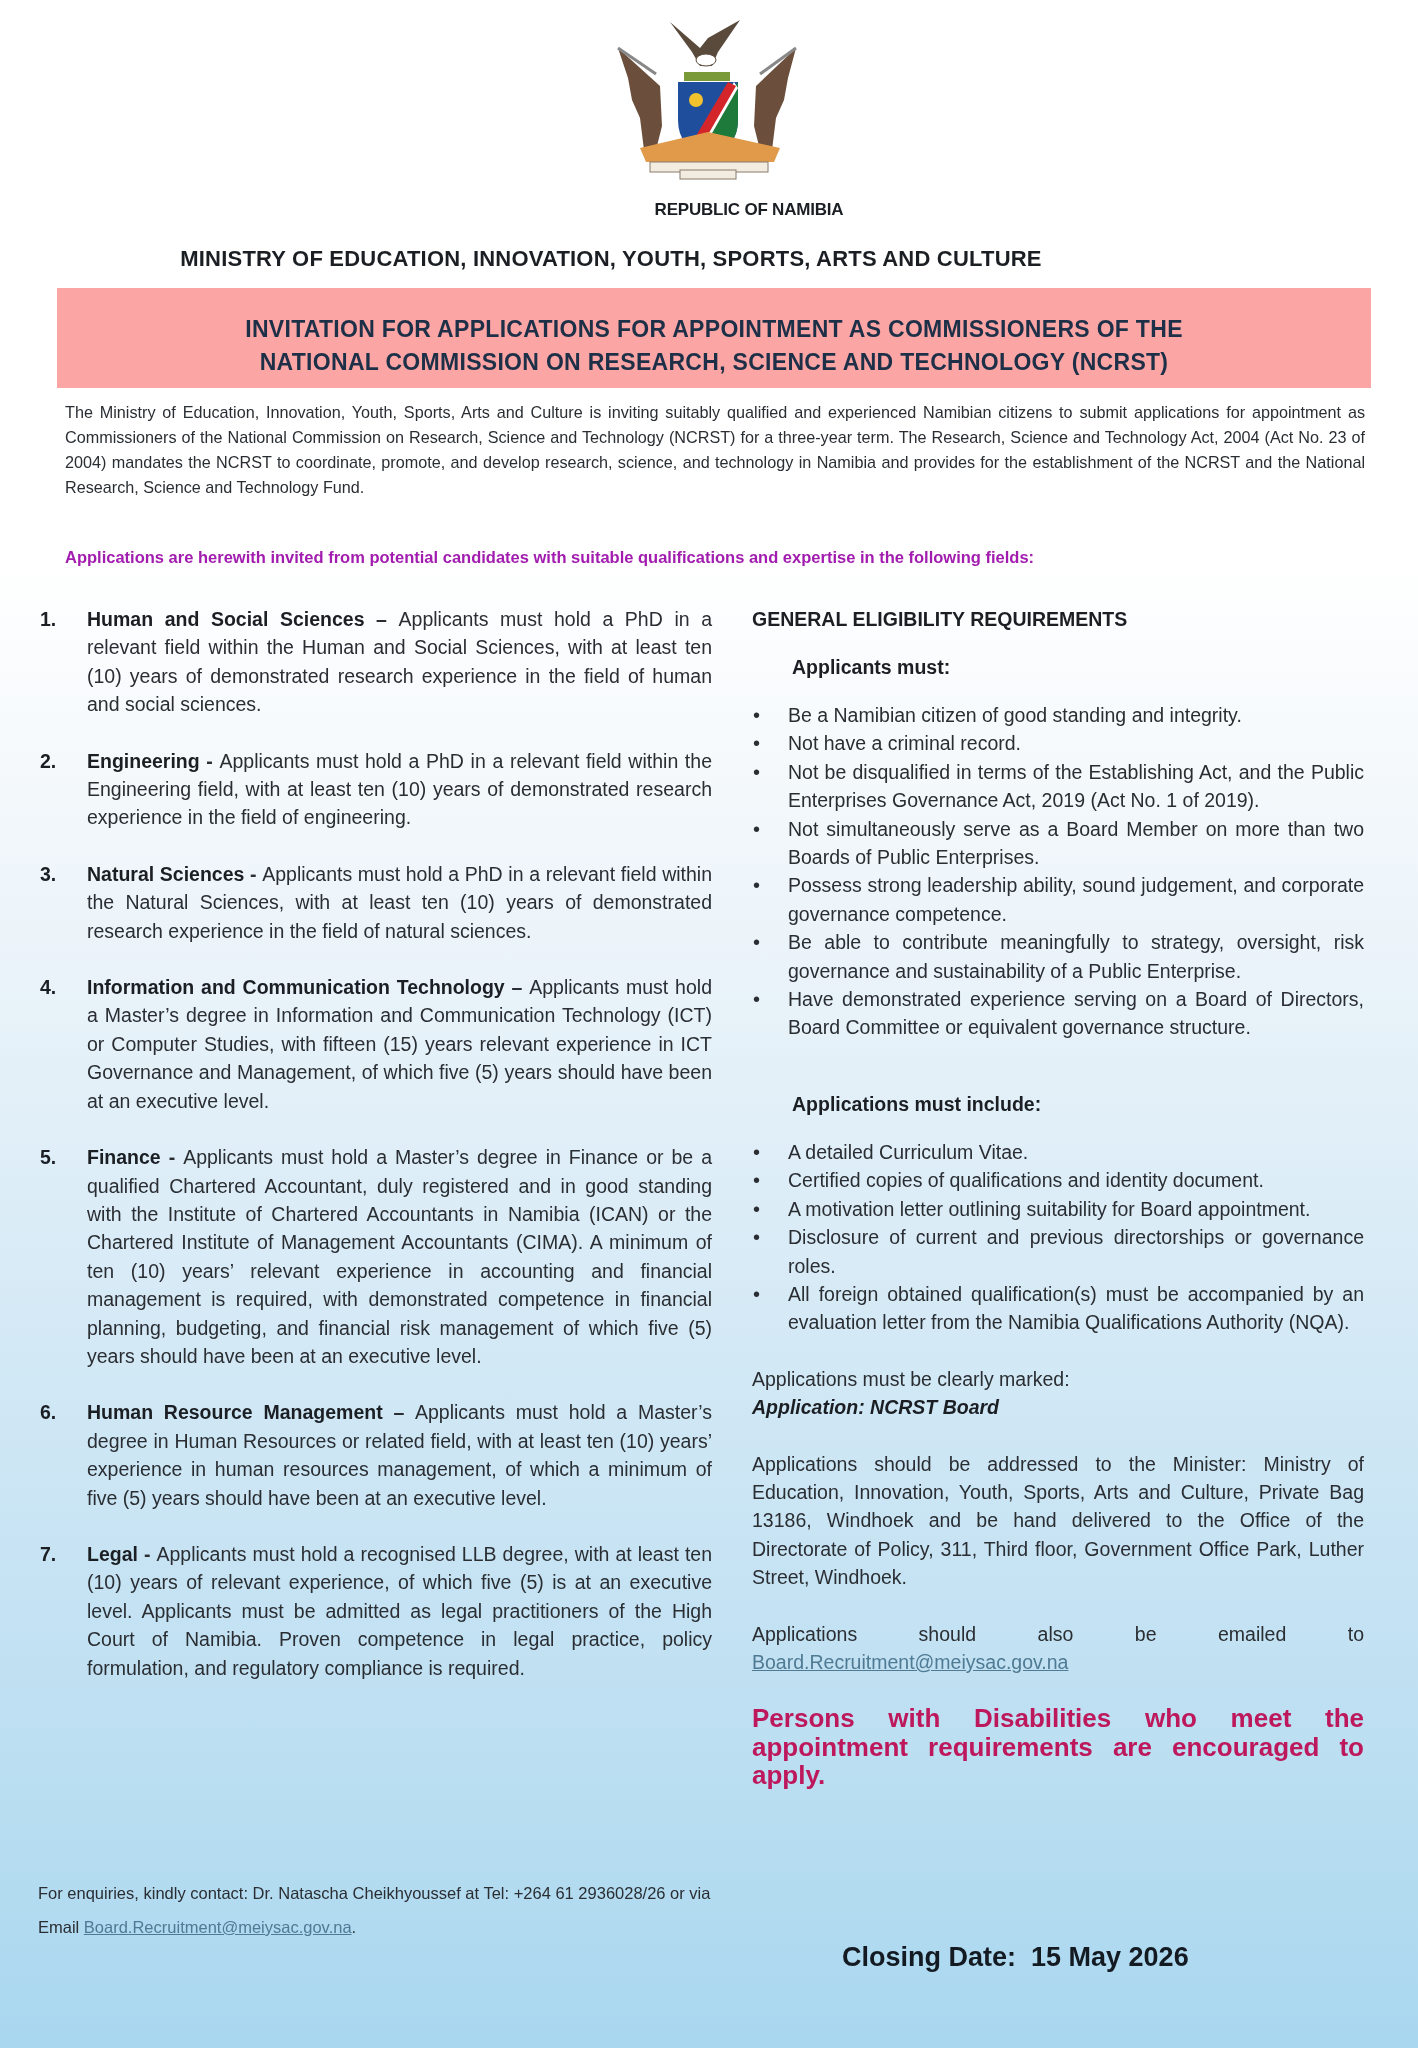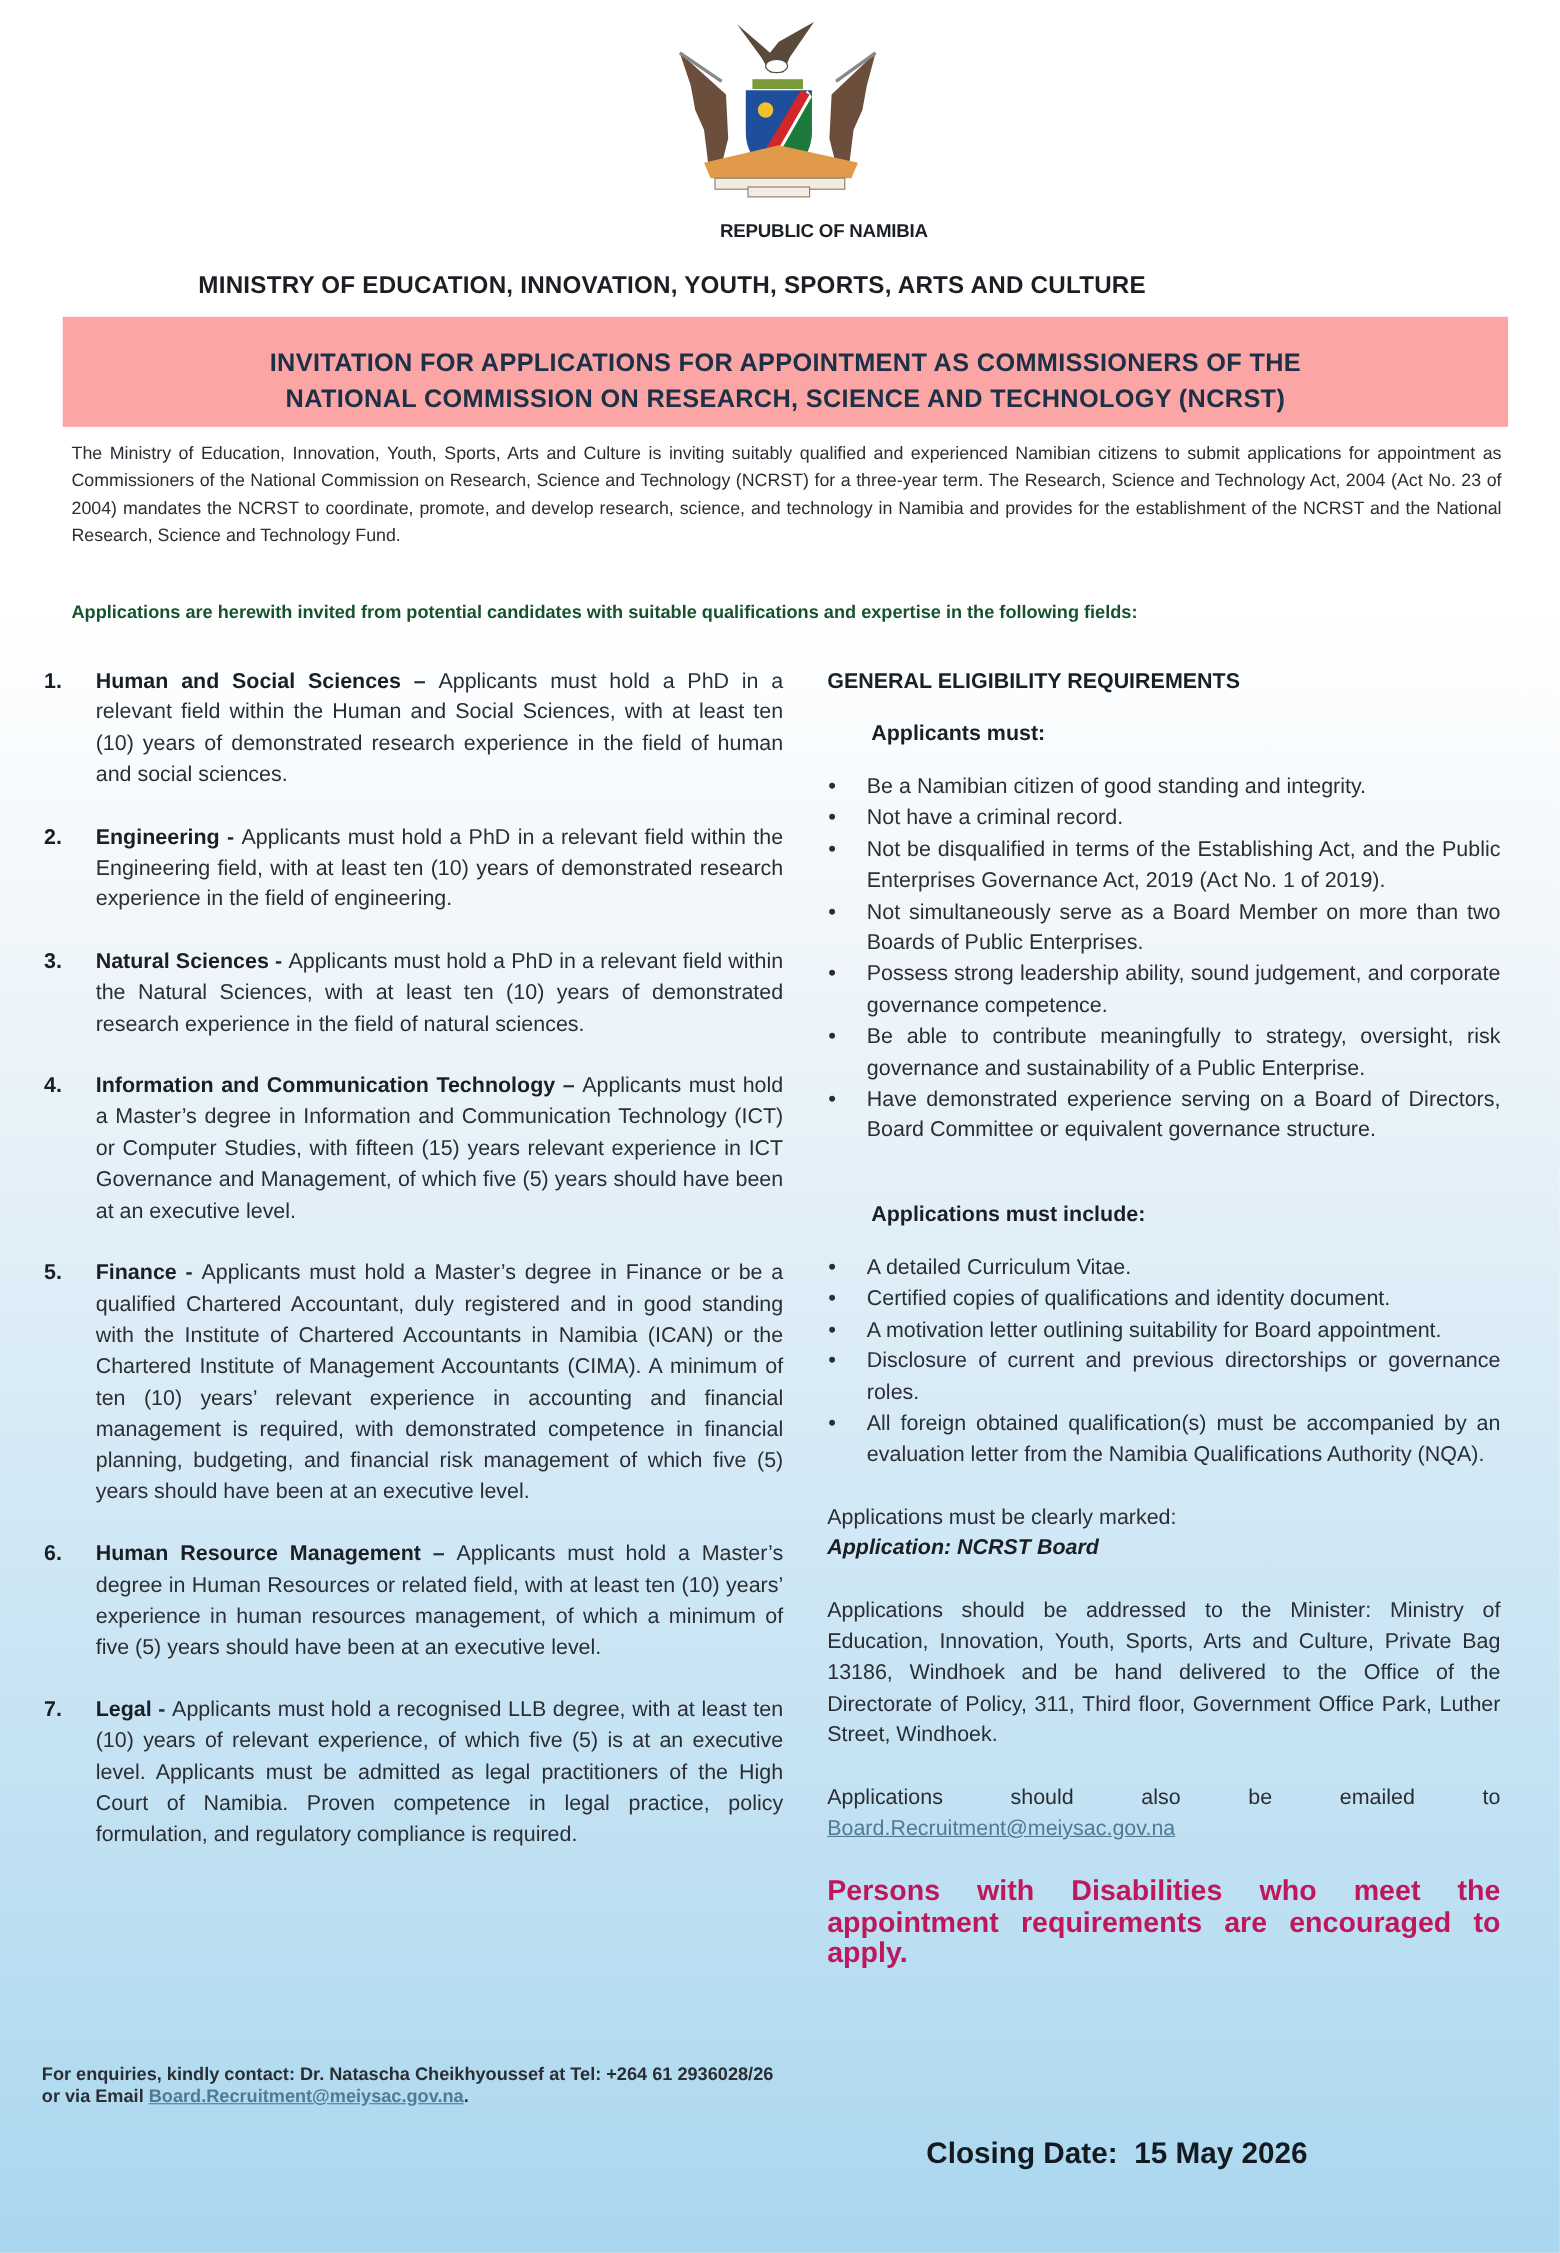--- a/index.html
+++ b/index.html
@@ -30,30 +30,30 @@
     letter-spacing: 0.3px;
   }
   .title-band .t1 { margin-top: 28px; }
   .title-band .t2 { margin-top: 6px; }
   .intro {
     position: absolute; left: 65px; top: 400px; width: 1300px;
     font-size: 16.2px; line-height: 25px; text-align: justify; color: #2a2e33;
   }
   .invite-line {
     position: absolute; left: 65px; top: 548px; width: 1300px;
-    font-size: 16.5px; font-weight: bold; color: #14532d;
+    font-size: 16.5px; font-weight: bold; color: #a21caf;
   }
   .left-col { position: absolute; left: 38px; top: 605px; width: 674px; }
   .field { position: relative; padding-left: 49px; font-size: 19.5px; line-height: 28.4px; text-align: justify; color: #2a2e33; }
   .field .num { position: absolute; left: 2px; top: 0; font-weight: bold; color: #1b1f24; }
   .field .name { font-weight: bold; color: #1b1f24; }
   .field + .field { margin-top: 28px; }
   .enquiry {
     position: absolute; left: 38px; top: 1876px; width: 674px;
-    font-size: 16.5px; line-height: 20px; color: #2a2e33; font-weight: bold;
+    font-size: 16.5px; line-height: 34px; color: #2a2e33;
   }
   a.mail { color: #4f7a93; text-decoration: underline; }
   .right-col { position: absolute; left: 752px; top: 605px; width: 612px; color: #2a2e33; }
   .h-sec { font-weight: bold; font-size: 19.5px; color: #1b1f24; line-height: 28px; }
   .h-sub { font-weight: bold; font-size: 19.5px; color: #1b1f24; line-height: 28px; margin-top: 20px; margin-left: 40px; }
   ul.bul { list-style: none; margin: 20px 0 0 0; padding: 0; }
   ul.bul li { position: relative; padding-left: 36px; font-size: 19.5px; line-height: 28.4px; text-align: justify; }
   ul.bul li .dot { position: absolute; left: 1px; top: 0; font-size: 20px; }
   .gap-lg { height: 28px; }
   .para { font-size: 19.5px; line-height: 28.4px; text-align: justify; }

